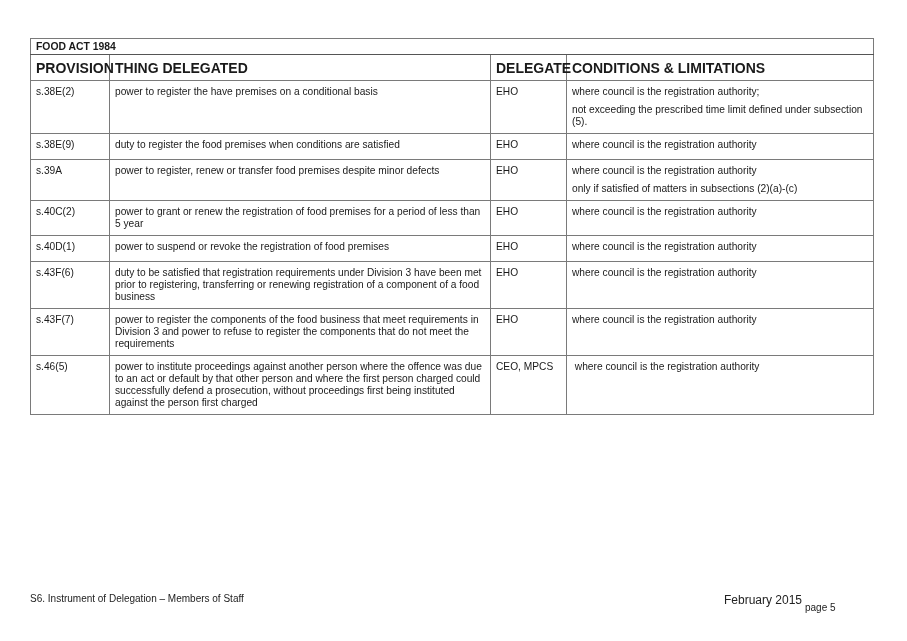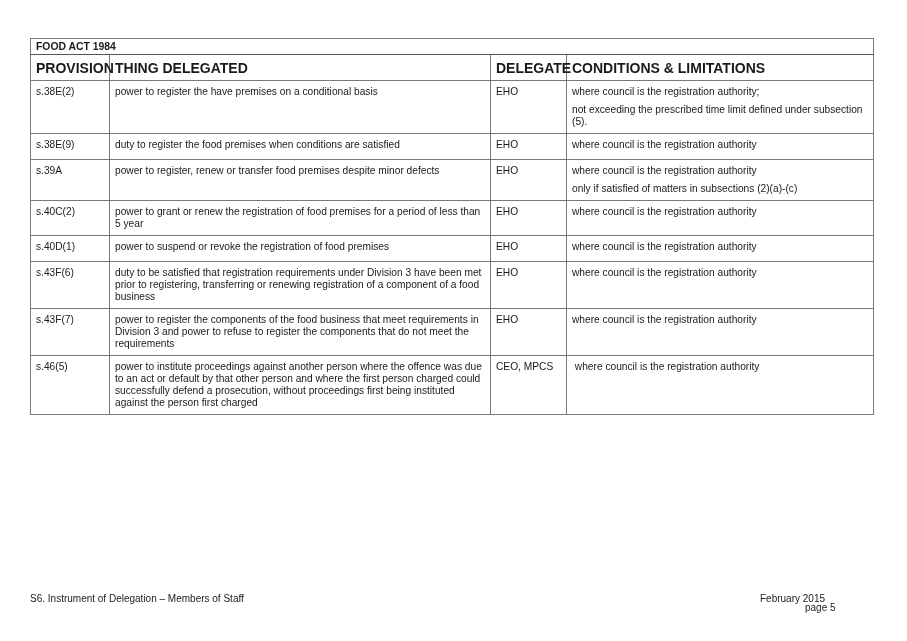--- a/index.html
+++ b/index.html
@@ -67,23 +67,22 @@
       position: absolute;
       left: 30px;
       top: 593px;
       font-size: 10px;
       color: #222;
     }
     .footer-date {
       position: absolute;
       left: 724px;
       top: 593px;
-      font-size: 10px;
+      font-size: 12px;
       color: #222;
-      margin-left: 36px;
     }
     .footer-page {
       position: absolute;
       left: 805px;
       top: 602px;
       font-size: 10px;
       color: #222;
     }
   </style>
 </head>

